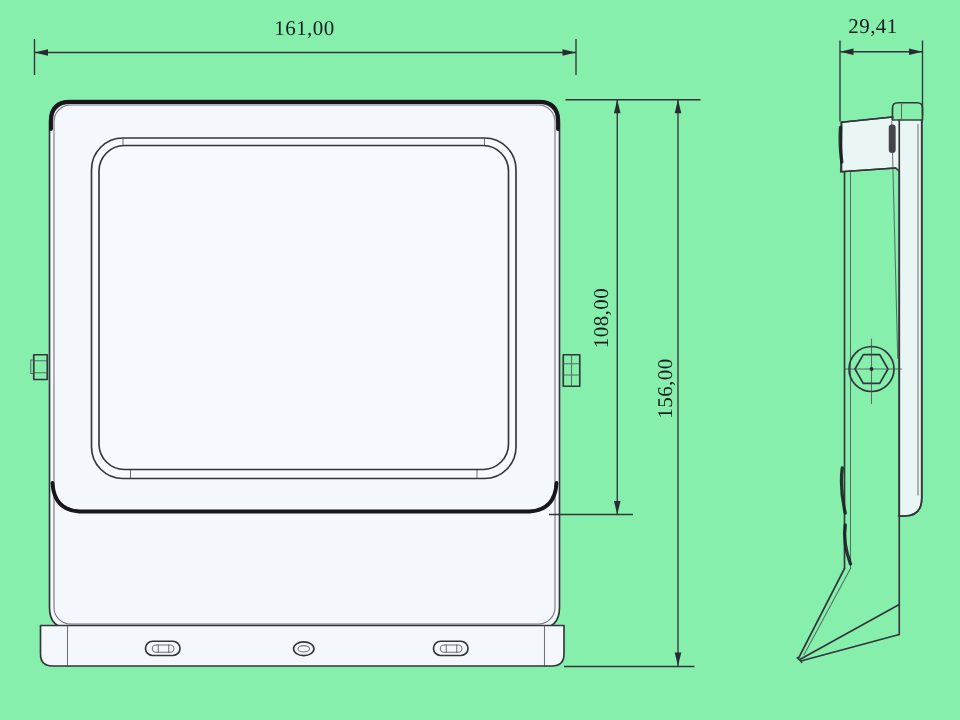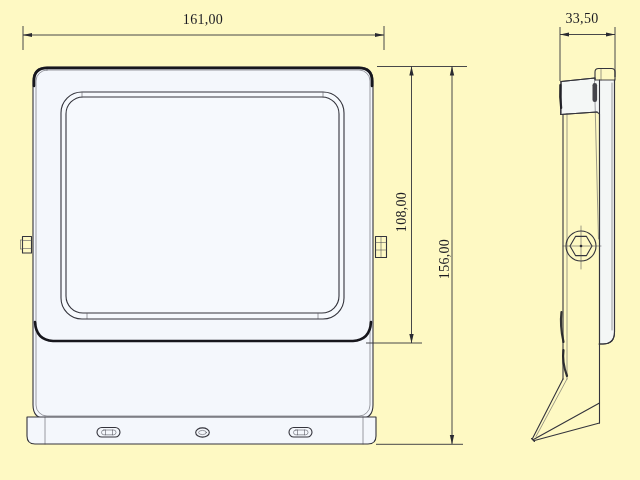--- a/index.html
+++ b/index.html
@@ -1,19 +1,19 @@
 <!DOCTYPE html>
 <html><head>
 <meta charset="utf-8">
 <style>
   html,body{margin:0;padding:0;}
   .canvas{
     position:relative;
     width:640px;height:480px;
-    background:#fef9c3;
+    background:#86efac;
     overflow:hidden;
     font-family:"Liberation Serif","DejaVu Serif",serif;
   }
   svg{position:absolute;left:0;top:0;}
   .ln{stroke:#34343c;fill:none;stroke-width:1.1;stroke-linecap:round;stroke-linejoin:round;}
   .fillshape{fill:#f4f7fc;stroke:#34343c;stroke-width:1.1;stroke-linejoin:round;}
   .glass{fill:#f6f9fd;}
   .thin{stroke:#45454e;fill:none;stroke-width:.7;opacity:.75;stroke-linecap:round;}
   .darkedge{stroke:#17171d;fill:none;stroke-width:2.6;stroke-linecap:round;stroke-linejoin:round;}
   .darkmark{stroke:#1d1d24;fill:none;stroke-width:2.2;stroke-linecap:round;opacity:.9;}
@@ -150,16 +150,16 @@
       <g>
         <path class="dim" d="M452,66.5 V444"></path>
         <path class="dim" d="M376,444.3 H463"></path>
         <polygon class="arrow" points="452,66.5 449.8,75.5 454.2,75.5"></polygon>
         <polygon class="arrow" points="452,444 449.8,435 454.2,435"></polygon>
       </g>
     </g>
   </svg>
 
   <div class="dim-label" style="left:203px;top:12px;">161,00</div>
-  <div class="dim-label" style="left:582px;top:11px;">33,50</div>
+  <div class="dim-label" style="left:582px;top:11px;">29,41</div>
   <div class="dim-label rot" style="left:402px;top:212px;">108,00</div>
   <div class="dim-label rot" style="left:445px;top:259px;">156,00</div>
 </div>
 
 </body></html>

